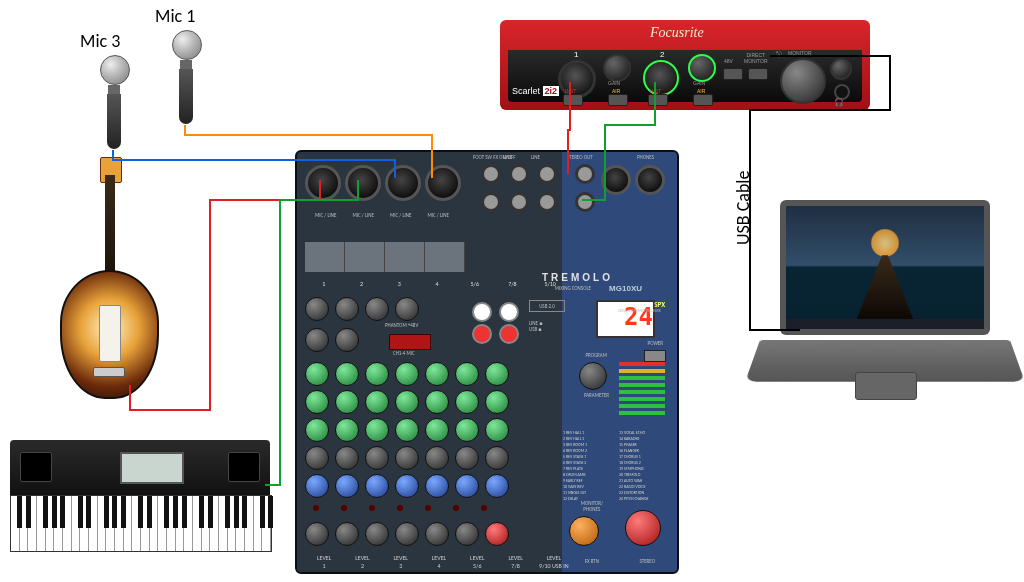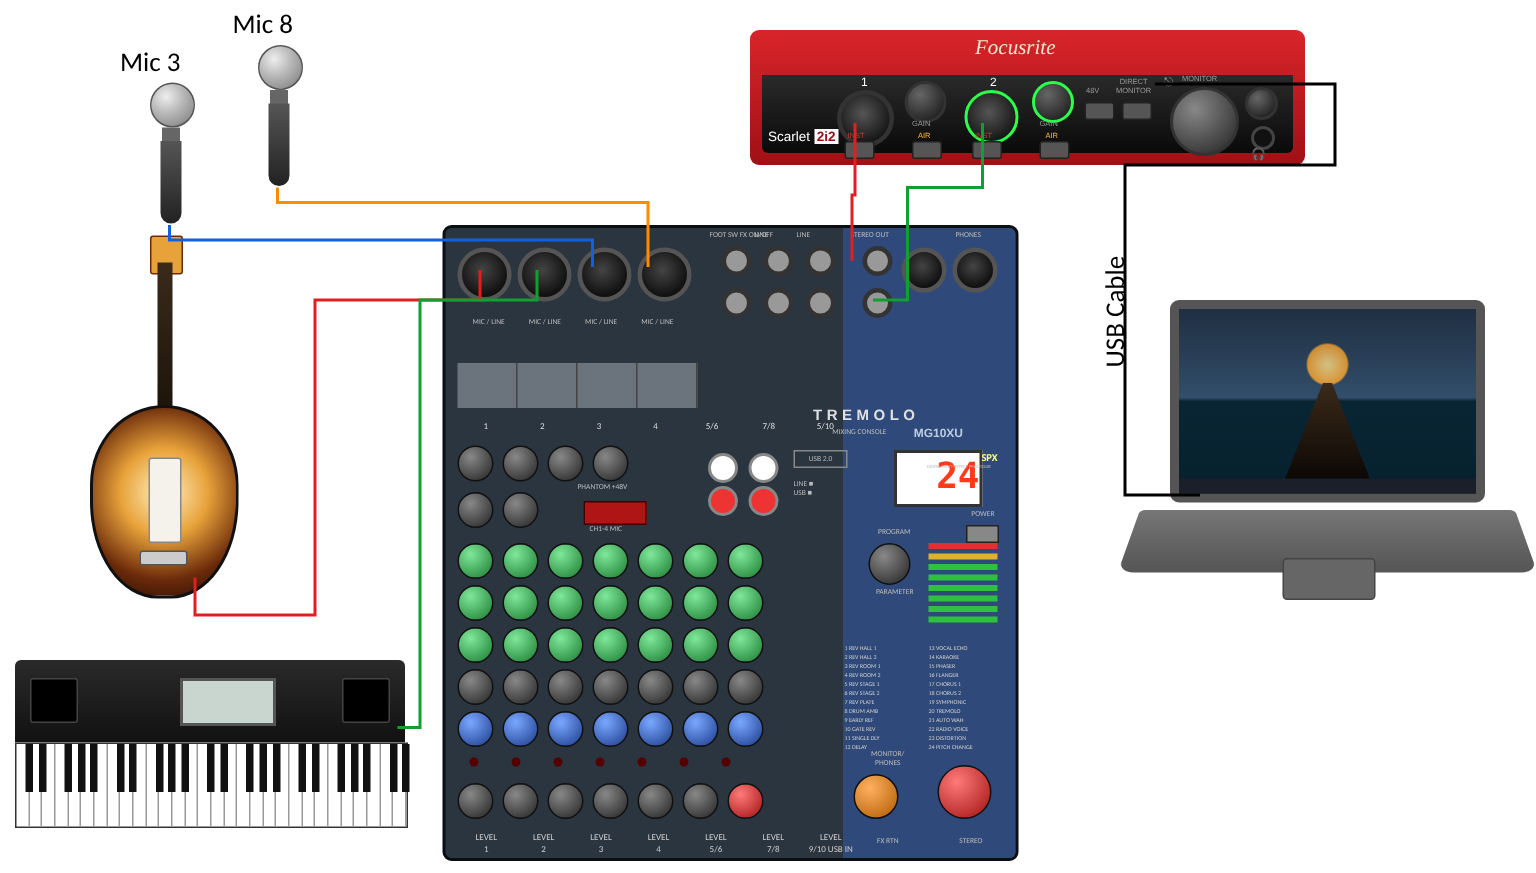--- a/index.html
+++ b/index.html
@@ -83,21 +83,21 @@
   .lap-base{position:absolute;left:0;top:140px;width:250px;height:65px;background:linear-gradient(#777,#555);border-radius:4px 4px 10px 10px;transform:perspective(500px) rotateX(55deg);transform-origin:top}
   .lap-pad{position:absolute;left:95px;top:172px;width:60px;height:26px;background:#666;border:1px solid #444;border-radius:3px}
 
   svg.wires{position:absolute;left:0;top:0;width:1024px;height:582px;pointer-events:none}
 </style>
 </head>
 <body>
 
 <div class="stage">
 
-  <div class="lbl" style="left:155px;top:5px">Mic 8</div>
+  <div class="lbl" style="left:155px;top:5px">Mic 1</div>
   <div class="lbl" style="left:80px;top:30px">Mic 3</div>
   <div class="usb" style="left:732px;top:245px">USB Cable</div>
 
   <div class="mic" style="left:172px;top:30px">
     <div class="cap"></div>
       <div class="grip"></div>
       <div class="body"></div>
   </div>
 
   <div class="mic" style="left:100px;top:55px">

